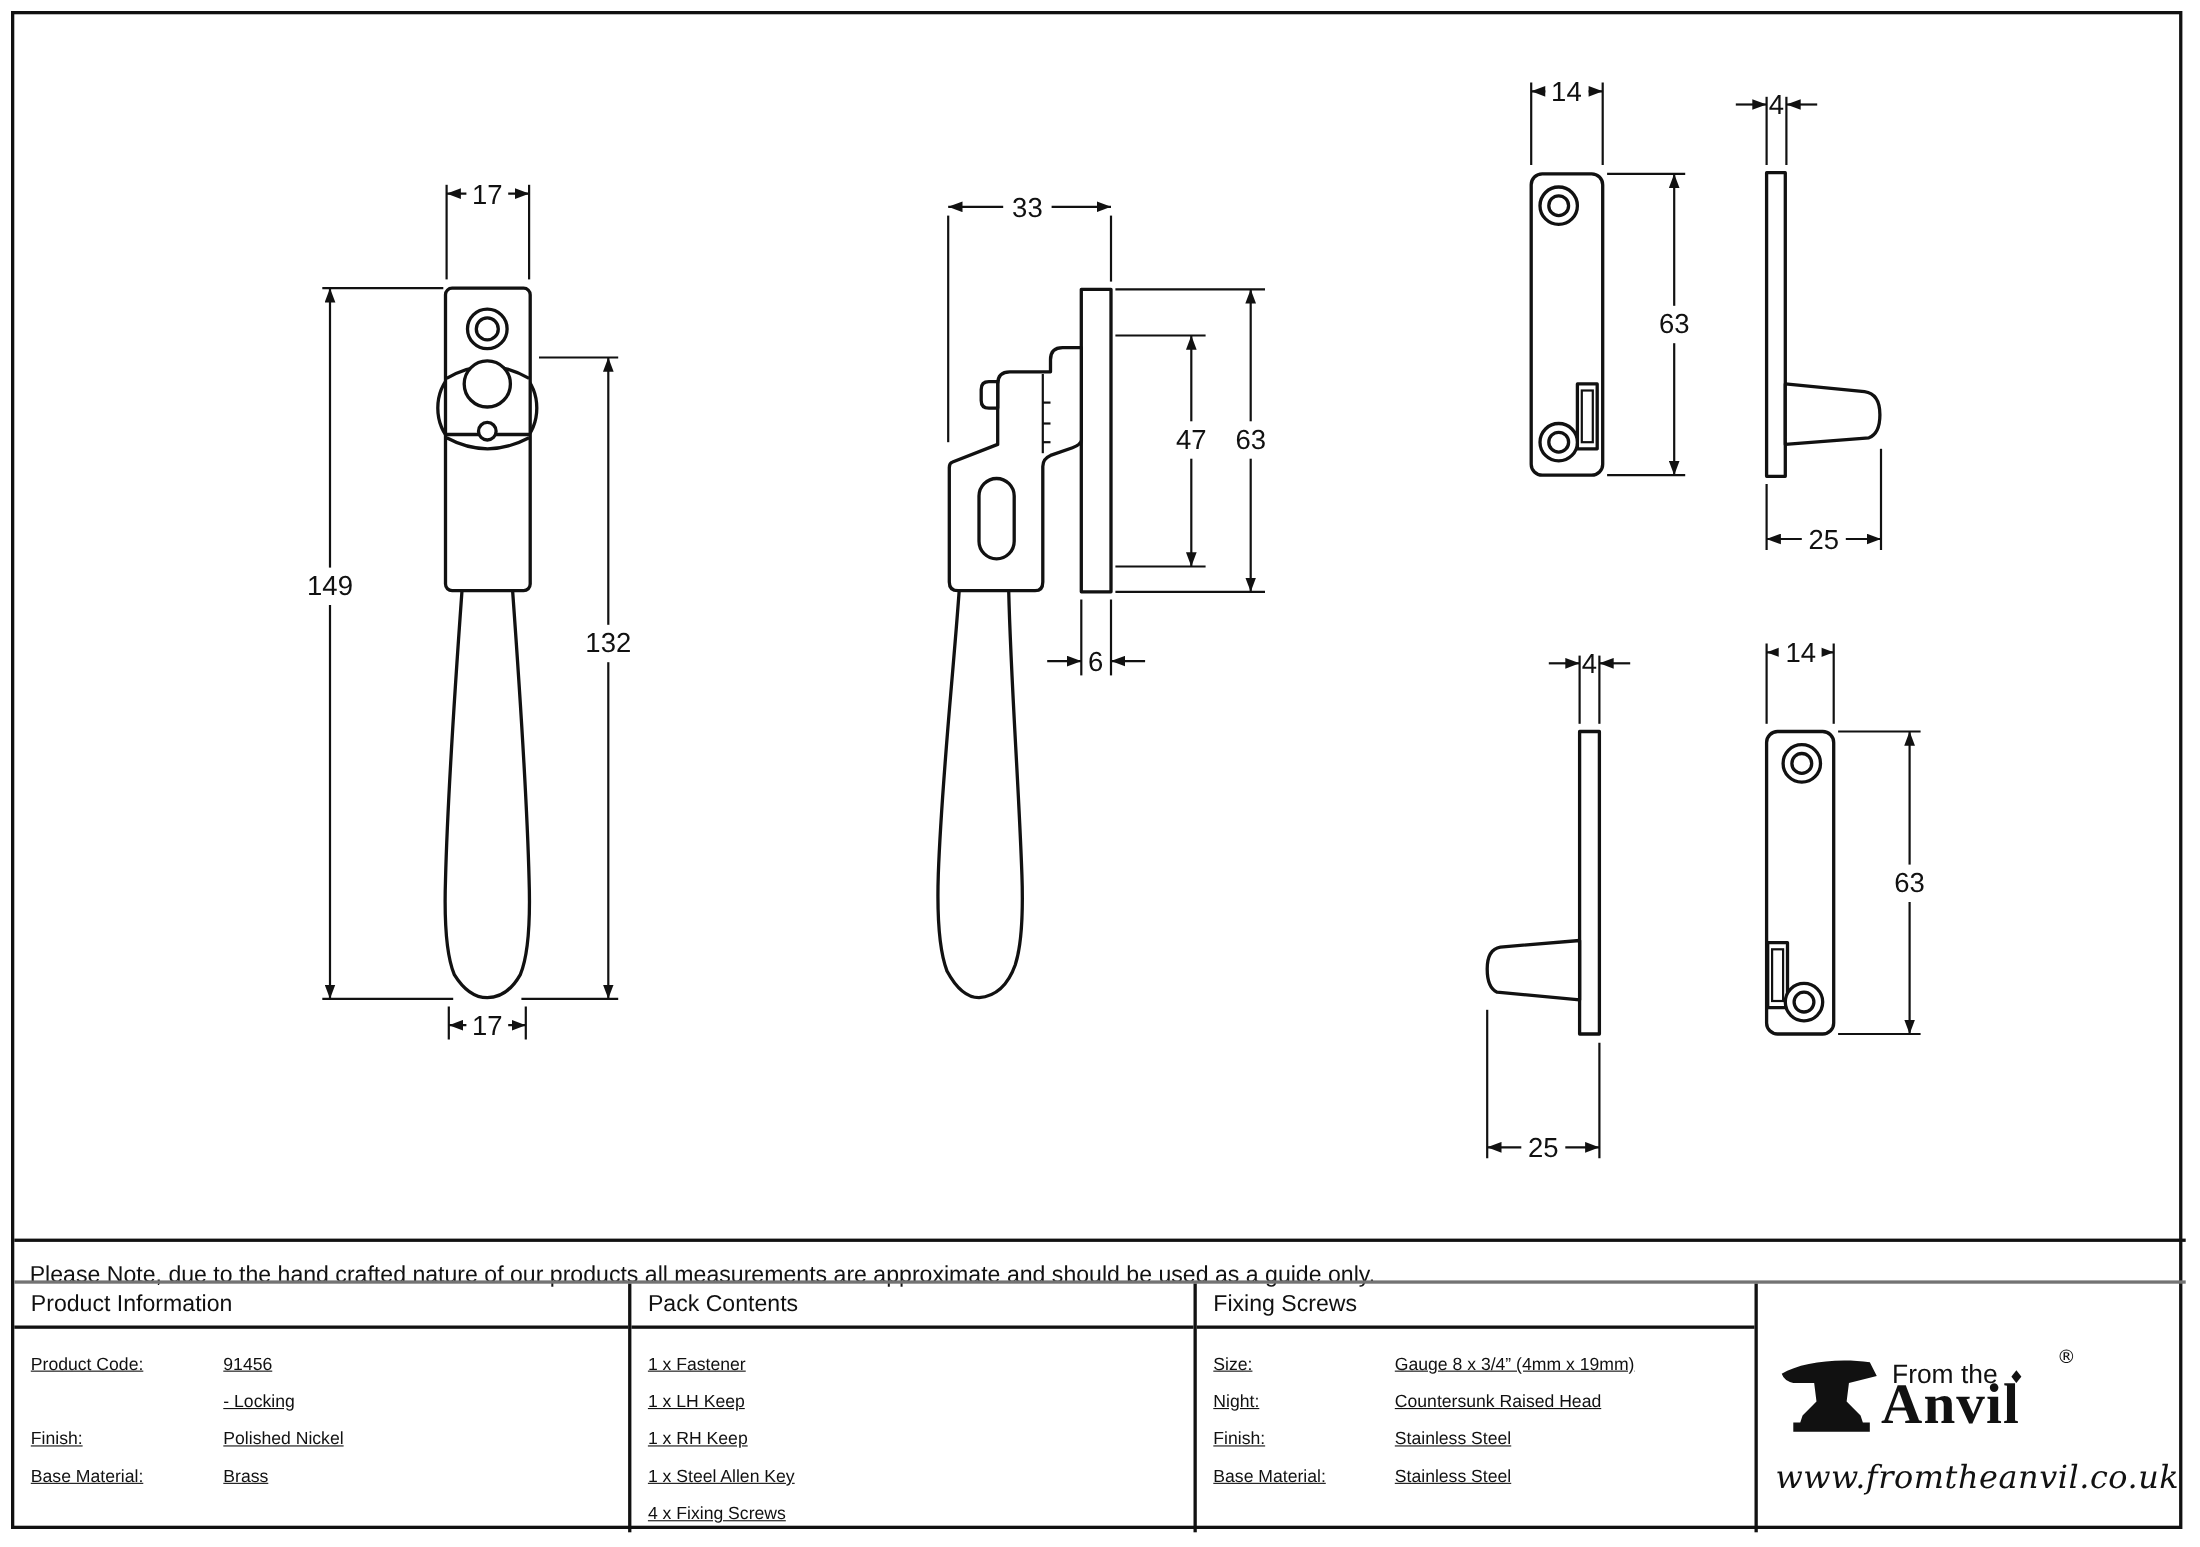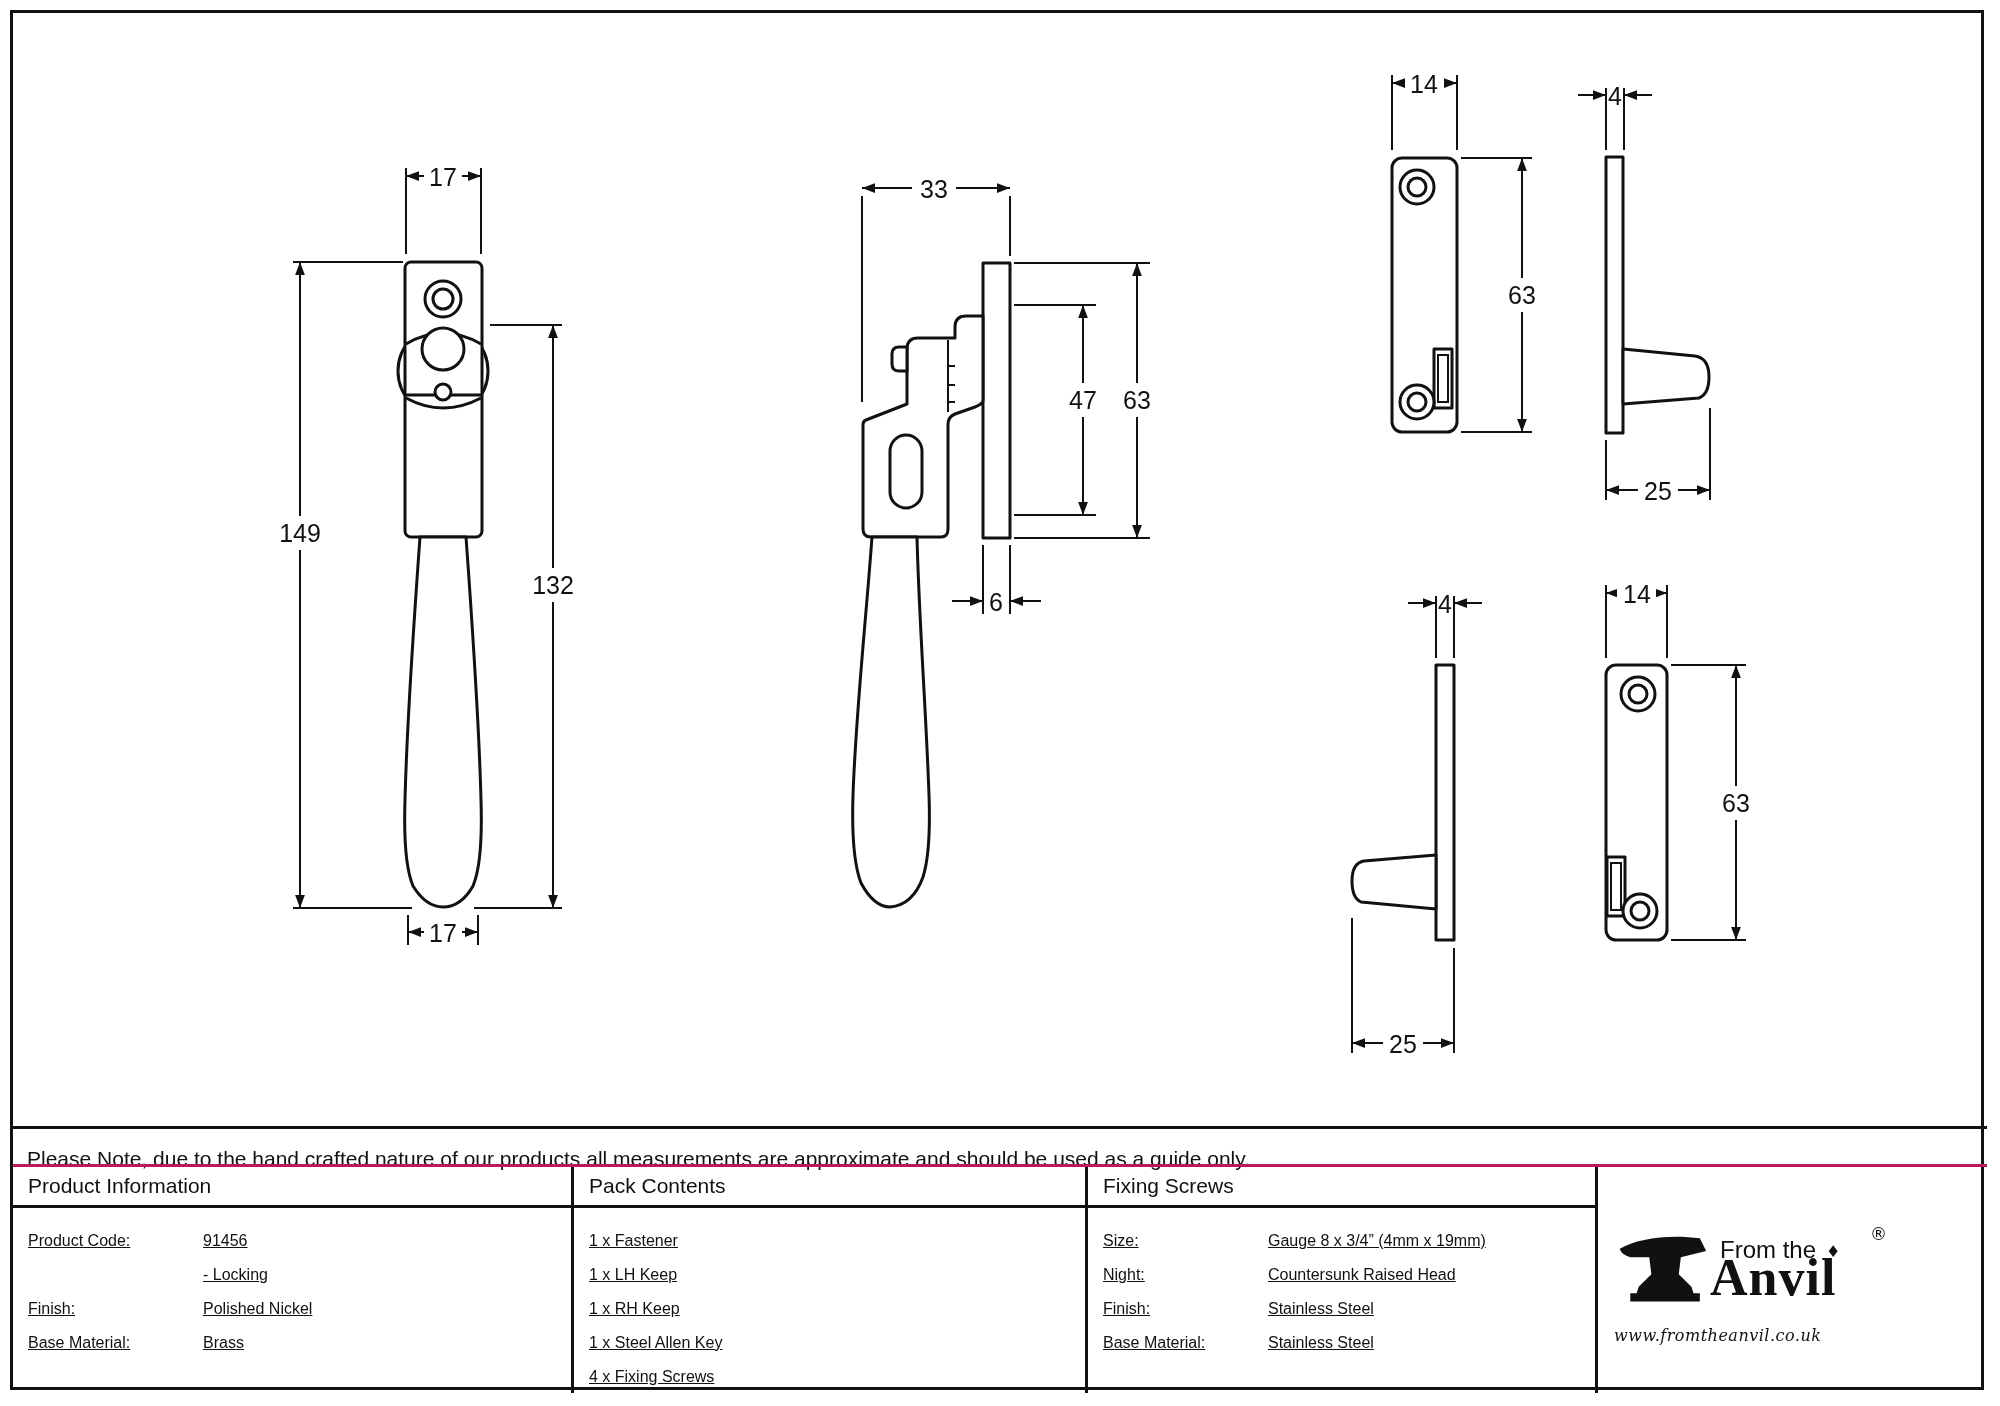--- a/index.html
+++ b/index.html
@@ -5,40 +5,40 @@
   html,body{margin:0;padding:0;background:#fff;}
   body{width:2000px;height:1406px;position:relative;font-family:"Liberation Sans",sans-serif;color:#111;overflow:hidden;}
   .sheet-border{position:absolute;left:10px;top:10px;width:1974px;height:1380px;border:3px solid #111;box-sizing:border-box;pointer-events:none;}
   svg.drawing{position:absolute;left:0;top:0;}
   svg .outline{fill:#fff;stroke:#111;stroke-width:3;stroke-linejoin:round;}
   svg .thin{fill:none;stroke:#111;stroke-width:2;}
   svg .dimline{fill:none;stroke:#111;stroke-width:2;}
   svg .mask{fill:#fff;stroke:none;}
   svg text.dim{font-family:"Liberation Sans",sans-serif;font-size:25px;fill:#111;text-anchor:middle;dominant-baseline:central;}
   .note-row{position:absolute;left:13px;top:1102px;width:1974px;height:62px;box-sizing:border-box;border-top:3px solid #111;display:flex;align-items:center;padding-left:14px;font-size:21px;margin-top:24px;}
-  .grid{position:absolute;left:13px;top:1164px;width:1974px;height:229px;box-sizing:border-box;border-top:3px solid #be185d;display:flex;}
+  .grid{position:absolute;left:13px;top:1164px;width:1974px;height:229px;box-sizing:border-box;border-top:3px solid #737373;display:flex;}
   .col{box-sizing:border-box;height:100%;}
   .col + .col{border-left:3px solid #111;}
   .col1{width:558px;}
   .col2{width:514px;}
   .col3{width:510px;}
   .col4{flex:1;position:relative;}
   .col-header{height:41px;box-sizing:border-box;border-bottom:3px solid #111;display:flex;align-items:center;padding-left:15px;font-size:21px;}
   .col-body{padding:16px 0 0 15px;font-size:16px;text-decoration:underline;}
   .kv-row{display:flex;height:34px;align-items:center;}
   .col1 .kv-label{width:175px;flex:none;}
   .col3 .kv-label{width:165px;flex:none;}
   .pc-item{height:34px;display:flex;align-items:center;}
   .logo{position:absolute;left:0;top:41px;right:0;bottom:0;}
   .anvil-icon{position:absolute;left:18px;top:24px;}
   .logo-fromthe{position:absolute;left:122px;top:28px;font-family:Liberation Sans, sans-serif;font-size:24px;}
   .logo-diamond{position:absolute;left:228px;top:34px;font-size:16px;font-family:"DejaVu Sans",sans-serif;}
   .logo-anvil{position:absolute;left:112px;top:40px;font-family:"Liberation Serif",serif;font-size:52px;font-weight:600;letter-spacing:1px;}
   .logo-reg{position:absolute;left:272px;top:16px;font-size:17px;font-family:"DejaVu Sans",sans-serif;}
-  .logo-url{position:absolute;left:16px;top:118px;font-family:"DejaVu Serif",serif;font-style:italic;font-size:16px;letter-spacing:0.5px;}
+  .logo-url{position:absolute;left:16px;top:118px;font-family:"DejaVu Serif",serif;font-style:italic;font-size:29px;letter-spacing:0.5px;}
 </style>
 </head>
 <body>
 
 <svg class="drawing" width="2000" height="1102" viewBox="0 0 2000 1102">
   <defs>
     <marker id="ahE" viewBox="0 0 12 9" refX="12" refY="4.5" markerWidth="13" markerHeight="10" orient="auto" markerUnits="userSpaceOnUse">
       <path d="M0,0 L12,4.5 L0,9 Z" fill="#111"></path>
     </marker>
     <marker id="ahS" viewBox="0 0 12 9" refX="12" refY="4.5" markerWidth="13" markerHeight="10" orient="auto-start-reverse" markerUnits="userSpaceOnUse">

